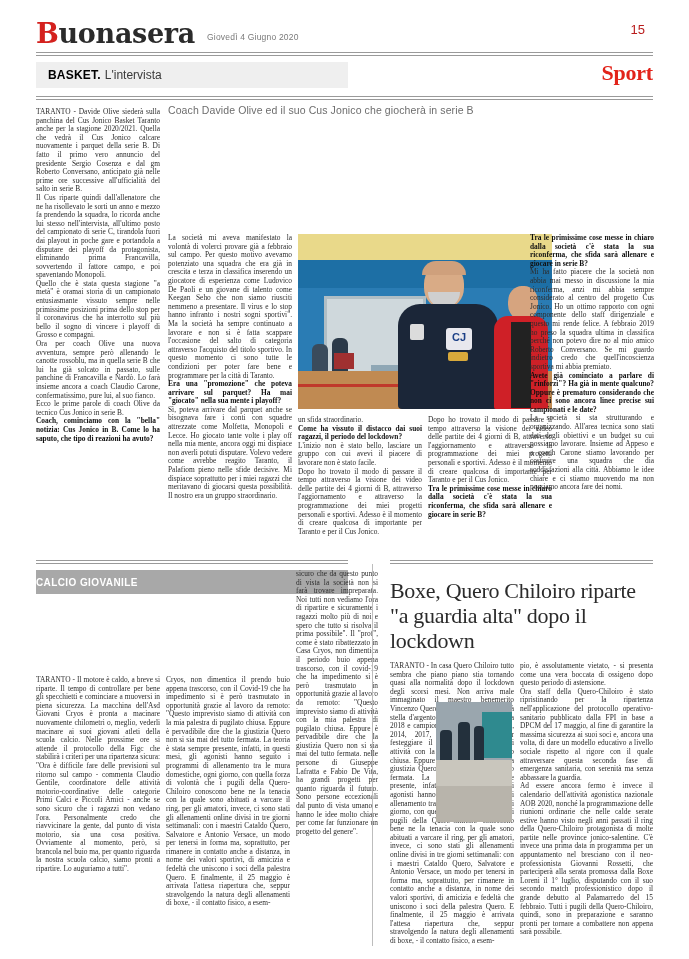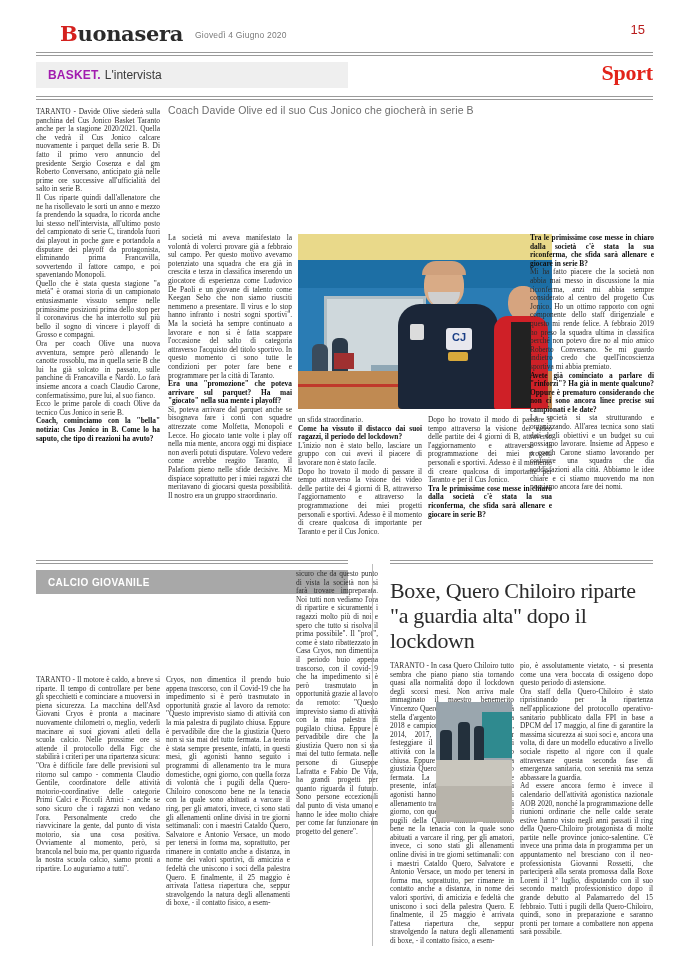--- a/index.html
+++ b/index.html
@@ -9,22 +9,22 @@
     font-family:"Liberation Serif", serif;
     color:#111;
     overflow:hidden;
   }
   .page{position:relative;width:689px;height:959px;box-sizing:border-box;padding:0;}
 
   
   .masthead{position:absolute;left:36px;top:22px;right:36px;height:30px;}
   .mast-title{
     font-family:"DejaVu Serif", serif;
-    font-weight:bold;font-size:21px;letter-spacing:-0.3px;
-    color:#2b2b2b;display:inline-block;line-height:24px;margin-left:24px;
+    font-weight:bold;font-size:27px;letter-spacing:-0.3px;
+    color:#2b2b2b;display:inline-block;line-height:24px;
   }
   .mast-title .cap{color:#d4211e;}
   .mast-date{
     display:inline-block;font-family:"Liberation Sans", sans-serif;
     font-size:8.5px;color:#7a7a7a;margin-left:8px;position:relative;top:-3px;
     letter-spacing:0.2px;
   }
   .mast-pageno{
     position:absolute;right:8px;top:0;font-family:"Liberation Sans", sans-serif;
     font-size:13px;color:#b91c1c;
@@ -37,21 +37,21 @@
   .rule-double::after{top:3px;}
   #mast-rule{top:52px;}
 
   
   .sec-bar{
     position:absolute;left:36px;top:62px;width:312px;height:26px;
     background:#efefef;display:flex;align-items:center;
   }
   .sec-bar .sec-kicker{
     font-family:"Liberation Sans", sans-serif;font-weight:bold;font-size:12px;
-    color:#a21caf;margin-left:12px;letter-spacing:0.2px;
+    color:#000000;margin-left:12px;letter-spacing:0.2px;
   }
   .sec-bar .sec-sub{
     font-family:"Liberation Sans", sans-serif;font-size:12px;color:#3a3a3a;
     margin-left:4px;
   }
   .sport-word{
     position:absolute;right:36px;top:60px;
     font-family:"Liberation Serif", serif;font-weight:bold;font-size:22px;
     color:#e2231a;letter-spacing:-0.2px;
   }
@@ -111,21 +111,21 @@
   .chair{position:absolute;left:36px;bottom:40px;width:20px;height:16px;background:#a03030;}
 
   
   #rule-mid{top:560px;}
   .sec-bar2{
     position:absolute;left:36px;top:570px;width:312px;height:24px;background:#a8a8a8;
     display:flex;align-items:center;
   }
   .sec-bar2 span{
     font-family:"Liberation Sans", sans-serif;font-weight:bold;font-size:10px;color:#fff;
-    margin-left:12px;letter-spacing:0.4px;
+    letter-spacing:0.4px;
   }
   #rule-mid-r{top:560px;}
 
   .a2-title{
     position:absolute;left:36px;top:606px;width:312px;
     font-family:"Liberation Serif", serif;font-size:24px;line-height:26px;color:#2b2b2b;
     letter-spacing:-0.3px;
   }
   .a2-col1{position:absolute;left:36px;top:676px;width:124px;height:268px;overflow:hidden;}
   .a2-col2{position:absolute;left:166px;top:676px;width:124px;height:268px;overflow:hidden;}

